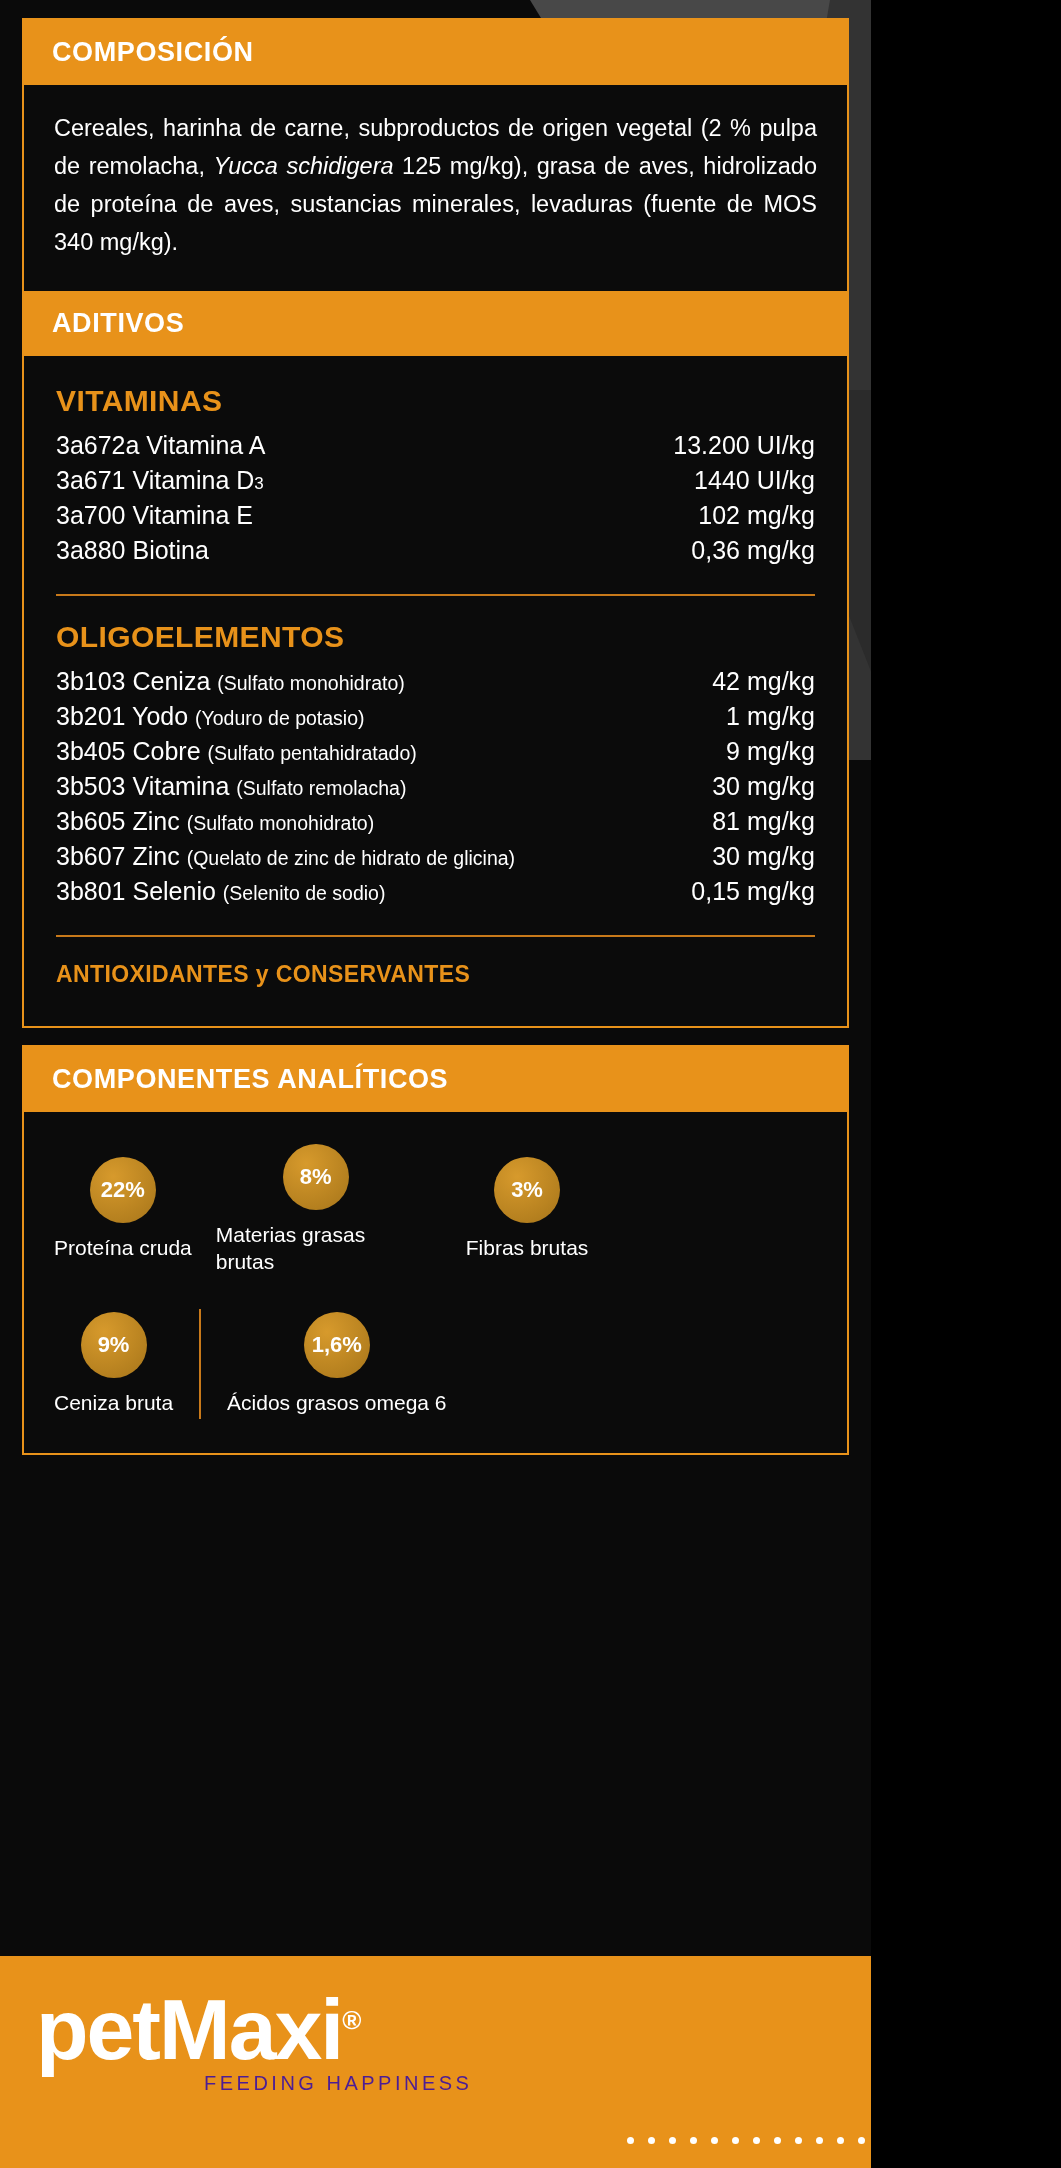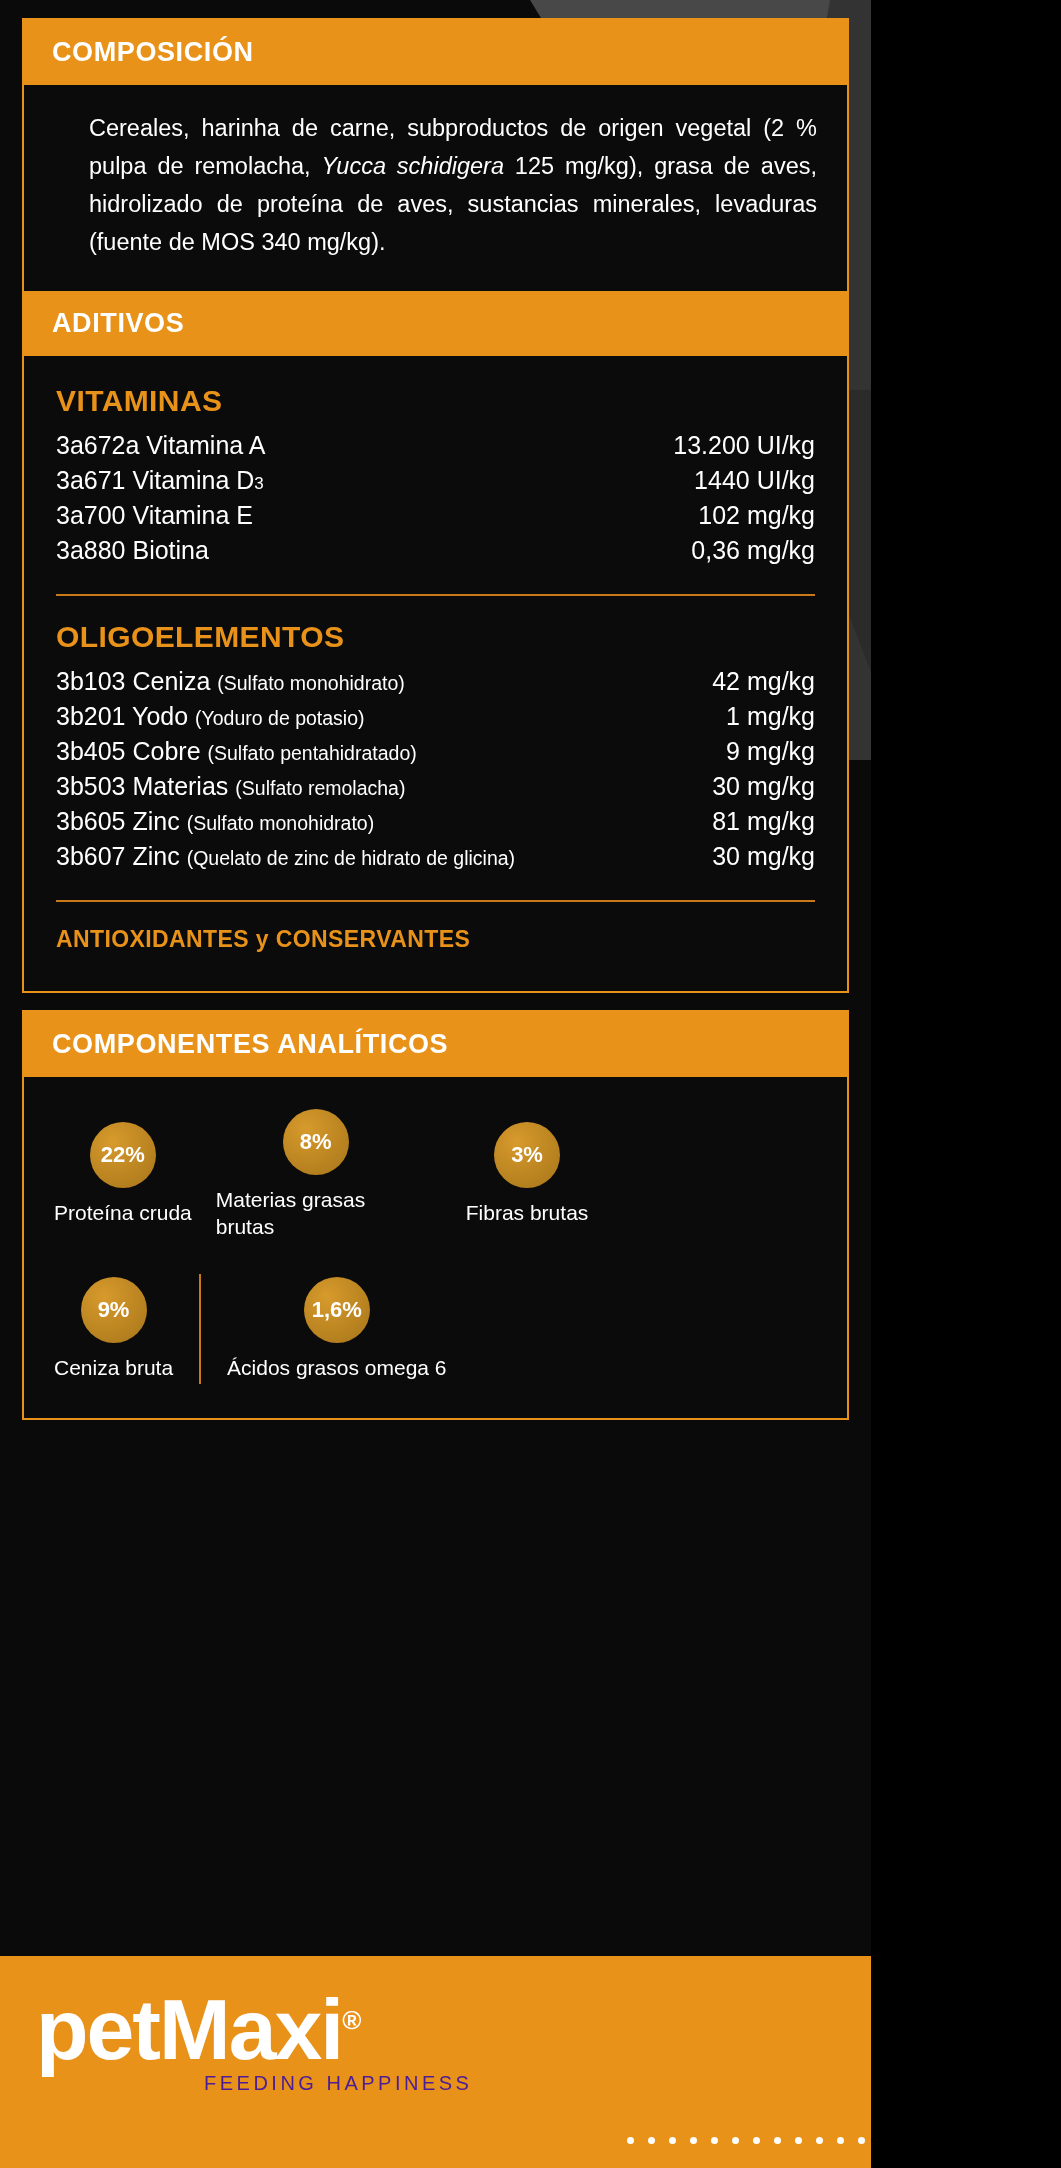--- a/index.html
+++ b/index.html
@@ -61,21 +61,20 @@
   }
 
   
   #composicion-panel { margin-bottom: 0; border-bottom: none; }
   .comp-text {
     color: #ffffff;
     font-size: 23.5px;
     line-height: 1.62;
     text-align: justify;
     padding: 24px 30px 30px 30px;
-    margin-left: 35px;
   }
   .comp-text i { font-style: italic; }
 
   
   #aditivos-panel { border-top: none; }
   .sub-title {
     color: #e8921a;
     font-size: 30px;
     font-weight: bold;
     letter-spacing: 0.4px;
@@ -256,30 +255,34 @@
             </div>
             <div class="row">
               <span class="name"><span>3b201 Yodo</span> <span class="paren">(Yoduro de potasio)</span></span>
               <span class="value">1 mg/kg</span>
             </div>
             <div class="row">
               <span class="name"><span>3b405 Cobre</span> <span class="paren">(Sulfato pentahidratado)</span></span>
               <span class="value">9 mg/kg</span>
             </div>
             <div class="row">
-              <span class="name"><span>3b503 Materias</span> <span class="paren">(Sulfato remolacha)</span></span>
+              <span class="name"><span>3b503 Vitamina</span> <span class="paren">(Sulfato remolacha)</span></span>
               <span class="value">30 mg/kg</span>
             </div>
             <div class="row">
               <span class="name"><span>3b605 Zinc</span> <span class="paren">(Sulfato monohidrato)</span></span>
               <span class="value">81 mg/kg</span>
             </div>
             <div class="row">
               <span class="name"><span>3b607 Zinc</span> <span class="paren">(Quelato de zinc de hidrato de glicina)</span></span>
               <span class="value">30 mg/kg</span>
+            </div>
+            <div class="row">
+              <span class="name"><span>3b801 Selenio</span> <span class="paren">(Selenito de sodio)</span></span>
+              <span class="value">0,15 mg/kg</span>
             </div>
           </div>
 
           <hr class="sep">
 
           <div class="antiox">ANTIOXIDANTES y CONSERVANTES</div>
         </div>
       </div>
     </section>
 

